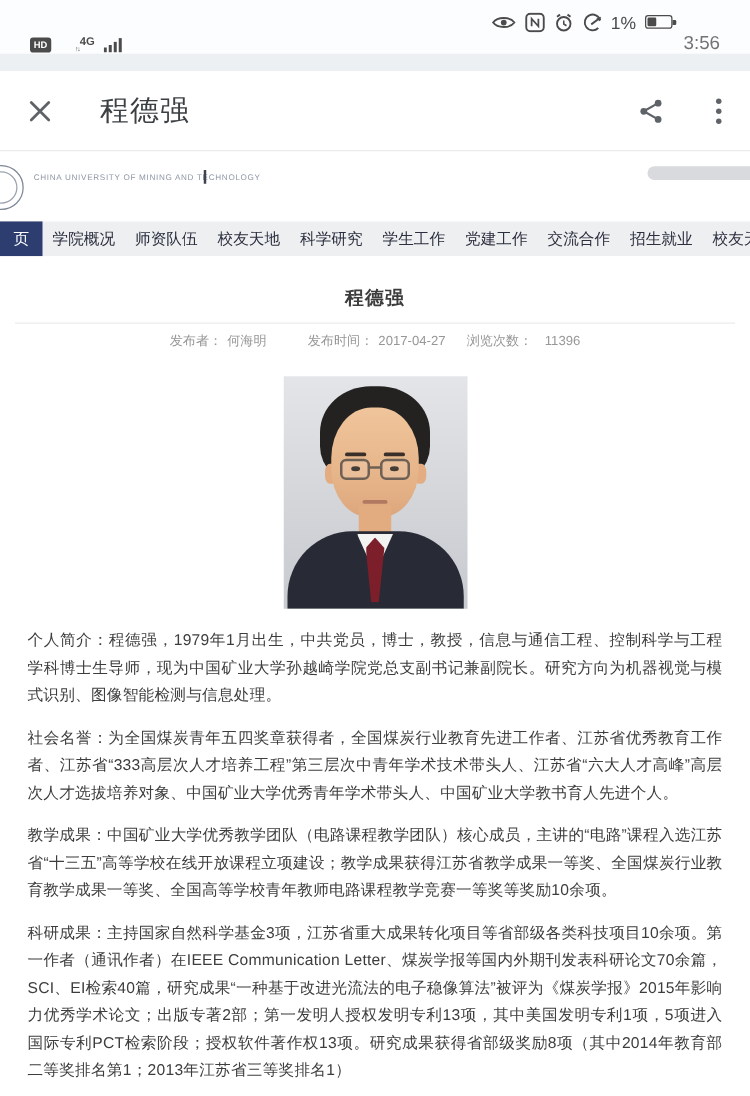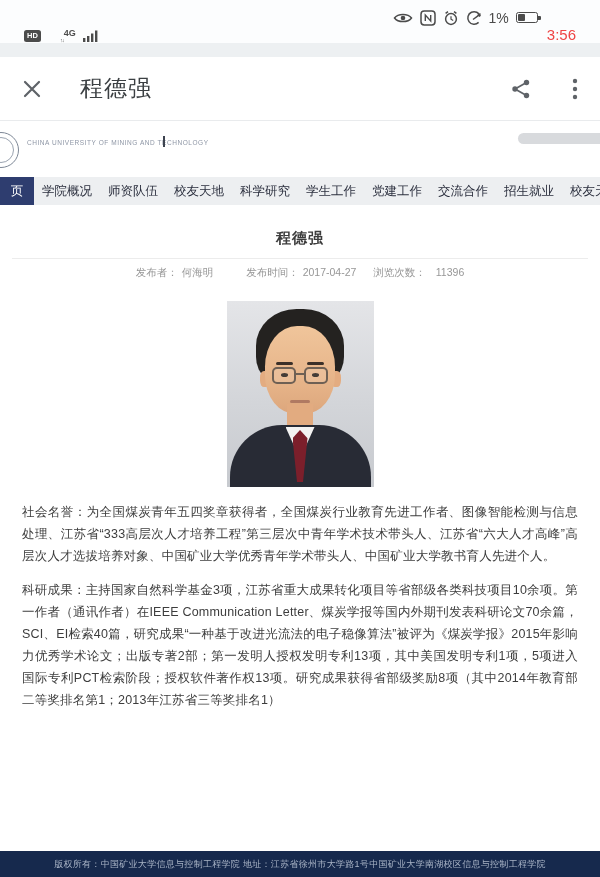--- a/index.html
+++ b/index.html
@@ -8,21 +8,21 @@
   .screen { position:relative; width:600px; height:877px; overflow:hidden; background:#fff; }
 
   
   .status-bar { height:43px; background:#fcfdfe; display:flex; align-items:flex-end; justify-content:space-between; padding:0 24px; }
   .sb-group { display:flex; align-items:center; gap:7px; }
   .hd-badge { background:#4b4b4b; color:#fff; font-size:7.5px; font-weight:bold; border-radius:2.5px; padding:2px 3px; line-height:1; }
   .net-block { display:flex; flex-direction:column; align-items:center; line-height:1; color:#4b4b4b; }
   .net-main { font-size:9px; font-weight:bold;margin-left:16px; }
   .net-arrows { font-size:5.5px; letter-spacing:-1px; }
   .sb-text { font-size:14px; color:#4b4b4b; }
-  .sb-time { font-size:15px; color:#ef4444; margin-left:2px;margin-top:34px; }
+  .sb-time { font-size:15px; color:#737373; margin-left:2px;margin-top:34px; }
   .battery { position:relative; width:22px; height:11px; border:1.5px solid #4b4b4b; border-radius:2.5px; display:flex; align-items:center; padding:1px; }
   .battery-fill { height:100%; width:40%; background:#4b4b4b; border-radius:1px; }
   .battery-nub { position:absolute; right:-4px; top:2.5px; width:2.5px; height:4.5px; background:#4b4b4b; border-radius:0 1px 1px 0; }
 
   
   .chrome-gap { height:14px; background:#edf0f2; }
 
   
   .app-header { height:63px; background:#fff; display:flex; align-items:center; padding:0 22px; }
   .app-title { margin-left:38px; font-size:23px; color:#3c4043; letter-spacing:1px; }
@@ -207,23 +207,22 @@
       <span class="ph-lens r"></span>
       <span class="ph-bridge"></span>
       <span class="ph-mouth"></span>
       <span class="ph-neck"></span>
       <span class="ph-suit"></span>
       <span class="ph-shirt"></span>
       <span class="ph-tie"></span>
     </div>
 
     <div class="body-text">
-      <p class="para">社会名誉：为全国煤炭青年五四奖章获得者，全国煤炭行业教育先进工作者、图像智能检测与信息处理、江苏省“333高层次人才培养工程”第三层次中青年学术技术带头人、江苏省“六大人才高峰”高层次人才选拔培养对象、中国矿业大学优秀青年学术带头人、中国矿业大学教书育人先进个人。</p>
+      <p class="para">个人简介：程德强，1979年1月出生，中共党员，博士，教授，信息与通信工程、控制科学与工程学科博士生导师，现为中国矿业大学孙越崎学院党总支副书记兼副院长。研究方向为机器视觉与模式识别、图像智能检测与信息处理。</p>
+      <p class="para">社会名誉：为全国煤炭青年五四奖章获得者，全国煤炭行业教育先进工作者、江苏省优秀教育工作者、江苏省“333高层次人才培养工程”第三层次中青年学术技术带头人、江苏省“六大人才高峰”高层次人才选拔培养对象、中国矿业大学优秀青年学术带头人、中国矿业大学教书育人先进个人。</p>
+      <p class="para">教学成果：中国矿业大学优秀教学团队（电路课程教学团队）核心成员，主讲的“电路”课程入选江苏省“十三五”高等学校在线开放课程立项建设；教学成果获得江苏省教学成果一等奖、全国煤炭行业教育教学成果一等奖、全国高等学校青年教师电路课程教学竞赛一等奖等奖励10余项。</p>
       <p class="para">科研成果：主持国家自然科学基金3项，江苏省重大成果转化项目等省部级各类科技项目10余项。第一作者（通讯作者）在IEEE Communication Letter、煤炭学报等国内外期刊发表科研论文70余篇，SCI、EI检索40篇，研究成果“一种基于改进光流法的电子稳像算法”被评为《煤炭学报》2015年影响力优秀学术论文；出版专著2部；第一发明人授权发明专利13项，其中美国发明专利1项，5项进入国际专利PCT检索阶段；授权软件著作权13项。研究成果获得省部级奖励8项（其中2014年教育部二等奖排名第1；2013年江苏省三等奖排名1）</p>
 
     </div>
   </div>
 
-  <div class="site-footer">
-    <span>版权所有：中国矿业大学信息与控制工程学院  地址：江苏省徐州市大学路1号中国矿业大学南湖校区信息与控制工程学院</span>
-  </div>
 
 </div>
 
 </body></html>

